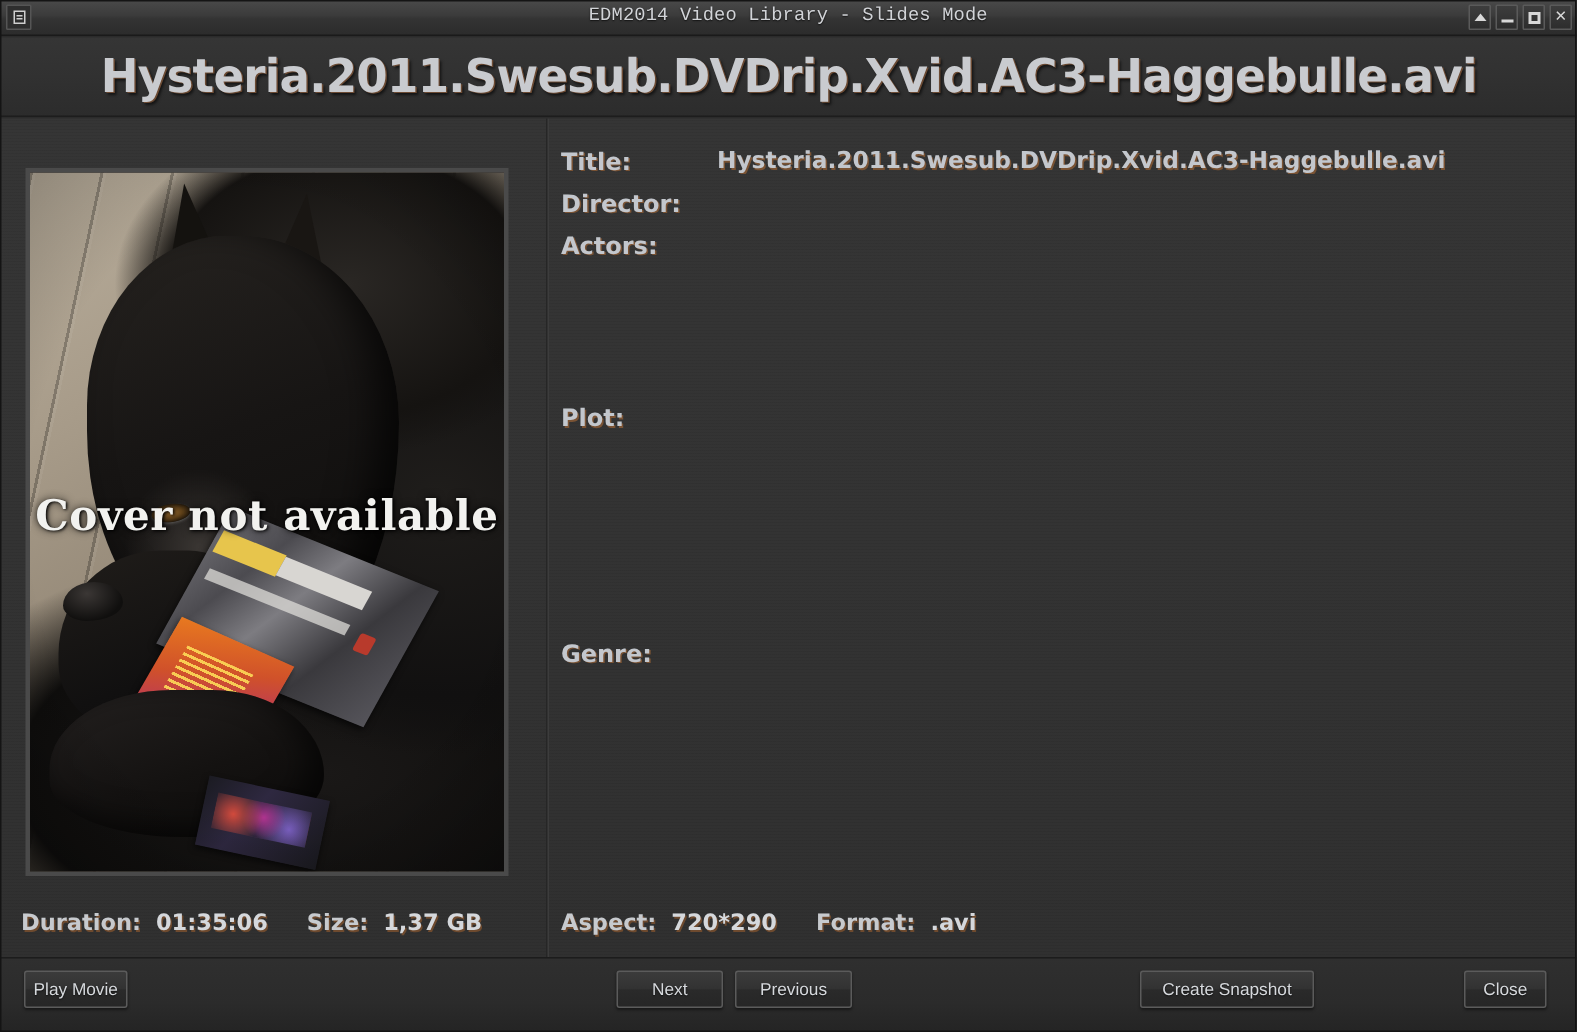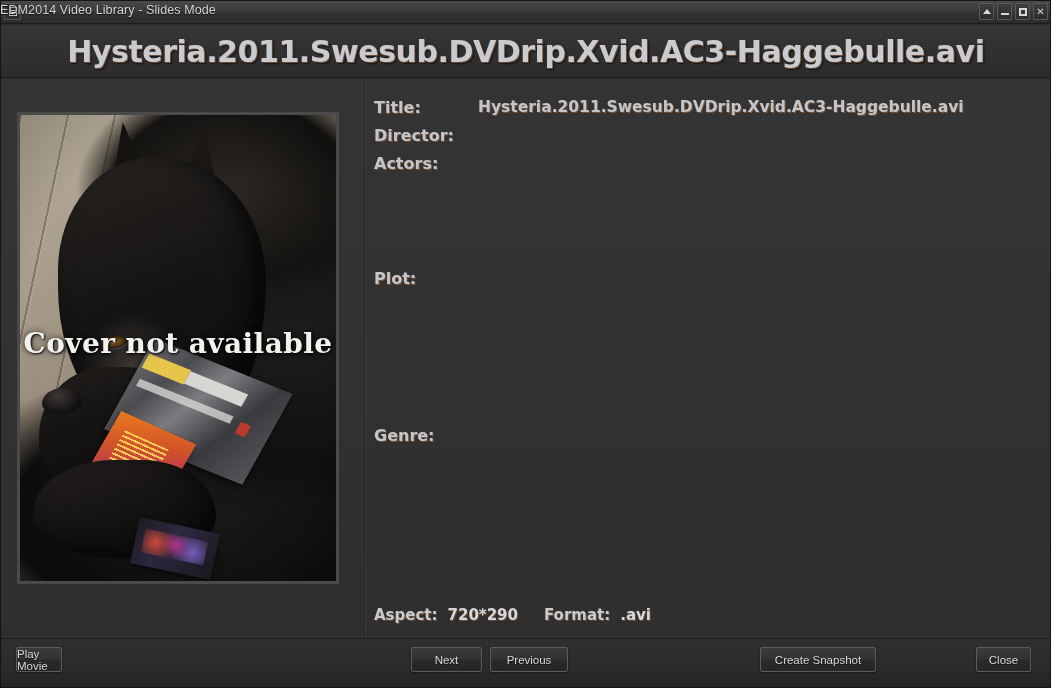--- a/index.html
+++ b/index.html
@@ -28,26 +28,26 @@
     left: 0; top: 0;
     width: 1051px;
     height: 24px;
     background: linear-gradient(180deg, #4a4a4a 0%, #3b3b3b 45%, #333333 55%, #2c2c2c 100%);
     border-bottom: 1px solid #1a1a1a;
     box-sizing: border-box;
   }
   #titlebar .tb-title {
     position: absolute;
     left: 0; right: 0; top: 3px;
-    text-align: left;
+    text-align: center;
     font-size: 12.5px;
     color: #d2d4d8;
     letter-spacing: 0.1px;
     text-shadow: 0 1px 1px #111;
-    font-family: Liberation Sans, sans-serif;
+    font-family: Liberation Mono, monospace;
   }
   #titlebar .sys-menu {
     position: absolute;
     left: 4px; top: 3px;
     width: 17px; height: 17px;
     background: #2e2e2e;
     border: 1px solid #555;
     border-radius: 1px;
     box-sizing: border-box;
     display: flex; align-items: center; justify-content: center;
@@ -421,21 +421,21 @@
     font-family: "Liberation Sans", sans-serif;
     font-size: 11.5px;
     display: flex;
     align-items: center;
     justify-content: center;
     text-shadow: 0 1px 1px #111;
     box-shadow: 0 1px 2px rgba(0,0,0,0.45);
     cursor: default;
     user-select: none;
   }
-  .btn#btn-play      { left: 16px;  width: 46px; }
+  .btn#btn-play      { left: 16px;  width: 69px; }
   .btn#btn-next      { left: 411px; width: 71px; text-align: right; }
   .btn#btn-prev      { left: 490px; width: 78px; }
   .btn#btn-snapshot  { left: 760px; width: 116px; }
   .btn#btn-close     { left: 976px; width: 55px; }
 
   #outer-edge {
     position: absolute;
     inset: 0;
     border: 1px solid #141414;
     pointer-events: none;
@@ -528,20 +528,26 @@
 
       <div class="gap-plot"></div>
 
       <div class="field-row">
         <div class="f-label">Genre:</div>
         <div class="f-value"></div>
       </div>
 
     </div>
 
+    <div id="info-left">
+      <span class="i-label">Duration:</span>
+      <span class="i-value">01:35:06</span>
+      <span class="i-label">Size:</span>
+      <span class="i-value">1,37 GB</span>
+    </div>
 
     <div id="info-right">
       <span class="i-label">Aspect:</span>
       <span class="i-value">720*290</span>
       <span class="i-label">Format:</span>
       <span class="i-value">.avi</span>
     </div>
 
   </div>
 

